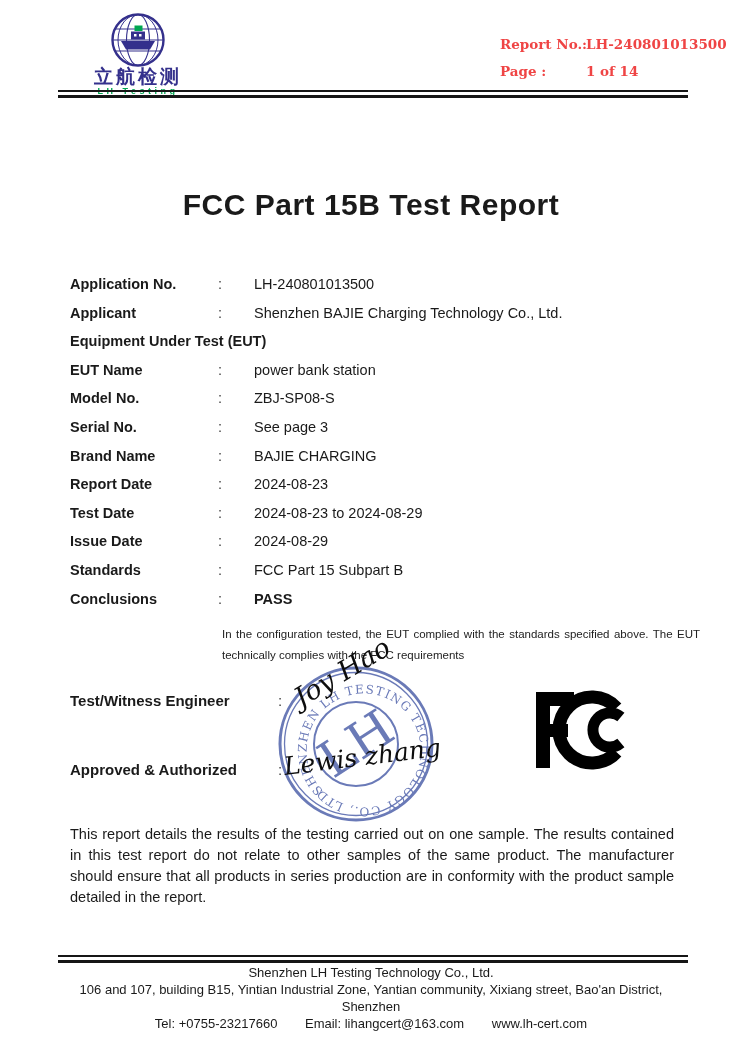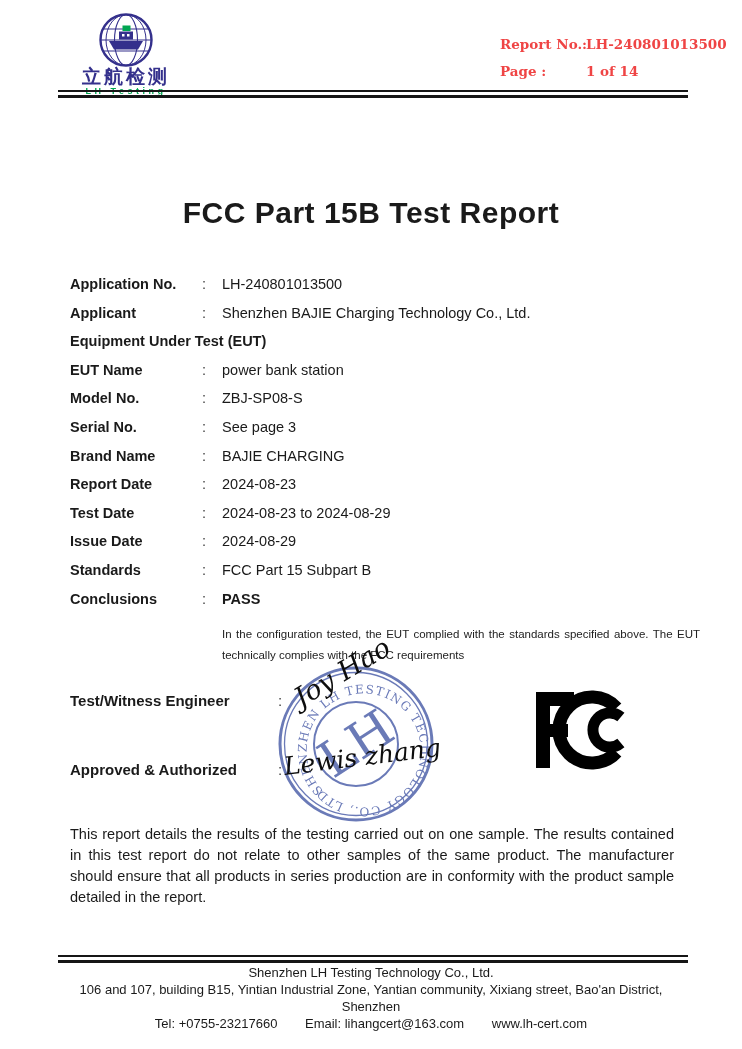--- a/index.html
+++ b/index.html
@@ -2,37 +2,37 @@
 <html><head>
 <meta charset="utf-8">
 <style>
   html,body { margin:0; padding:0; background:#e8e8e8; }
   .page {
     position:relative; width:742px; height:1049px; margin:0 auto;
     background:#ffffff; overflow:hidden;
     font-family:"Liberation Sans", sans-serif; color:#1a1a1a;
   }
   
-  .logo-block { position:absolute; left:80px; top:12px; width:92px; text-align:center; }
+  .logo-block { position:absolute; left:92px; top:12px; width:92px; text-align:center; }
   .logo-globe { display:block; margin:0 auto; }
   .logo-cn { font-size:19px; font-weight:bold; color:#34308c; letter-spacing:3px; line-height:18px; white-space:nowrap; }
   .logo-en { font-size:9px; font-weight:bold; color:#00a651; letter-spacing:3.5px; line-height:11px; white-space:nowrap; }
   .meta { position:absolute; left:500px; top:36px; color:#ef4444;
           font-family:"DejaVu Serif", serif; font-weight:bold; font-size:13.5px; }
   .meta-row { display:grid; grid-template-columns:86px auto; margin-bottom:11px; white-space:nowrap; }
   .rule-double { position:absolute; left:58px; right:54px; height:3px;
                  border-top:2px solid #161616; border-bottom:3px solid #161616; }
   .rule-top { top:90px; }
   .rule-bottom { top:955px; }
   
-  .title { position:absolute; left:0; right:0; top:196px; text-align:center;
+  .title { position:absolute; left:0; right:0; top:188px; text-align:center;
            font-size:30px; font-weight:bold; letter-spacing:0.5px; }
   
   .fields { position:absolute; left:70px; top:276px; right:54px; }
-  .frow { display:grid; grid-template-columns:132px 20px 1fr; height:28.6px; align-items:start; }
+  .frow { display:grid; grid-template-columns:132px 20px 1fr; height:28.6px; align-items:start;gap:16px; }
   .flabel { font-weight:bold; font-size:14.5px; white-space:nowrap; }
   .fcolon { font-size:14.5px; color:#444; }
   .fvalue { font-size:14.5px; white-space:nowrap; }
   .frow.section .flabel { grid-column:1 / span 3; }
   .fvalue.strong { font-weight:bold; }
   .concl-note { margin-left:152px; margin-top:5px; width:478px; font-size:11.5px;
                 line-height:21px; text-align:justify; color:#222; }
   
   .sigrow { position:absolute; left:70px; font-weight:bold; font-size:15px; white-space:nowrap; }
   .sigrow .sigcolon { position:absolute; left:208px; font-weight:normal; color:#444; }

